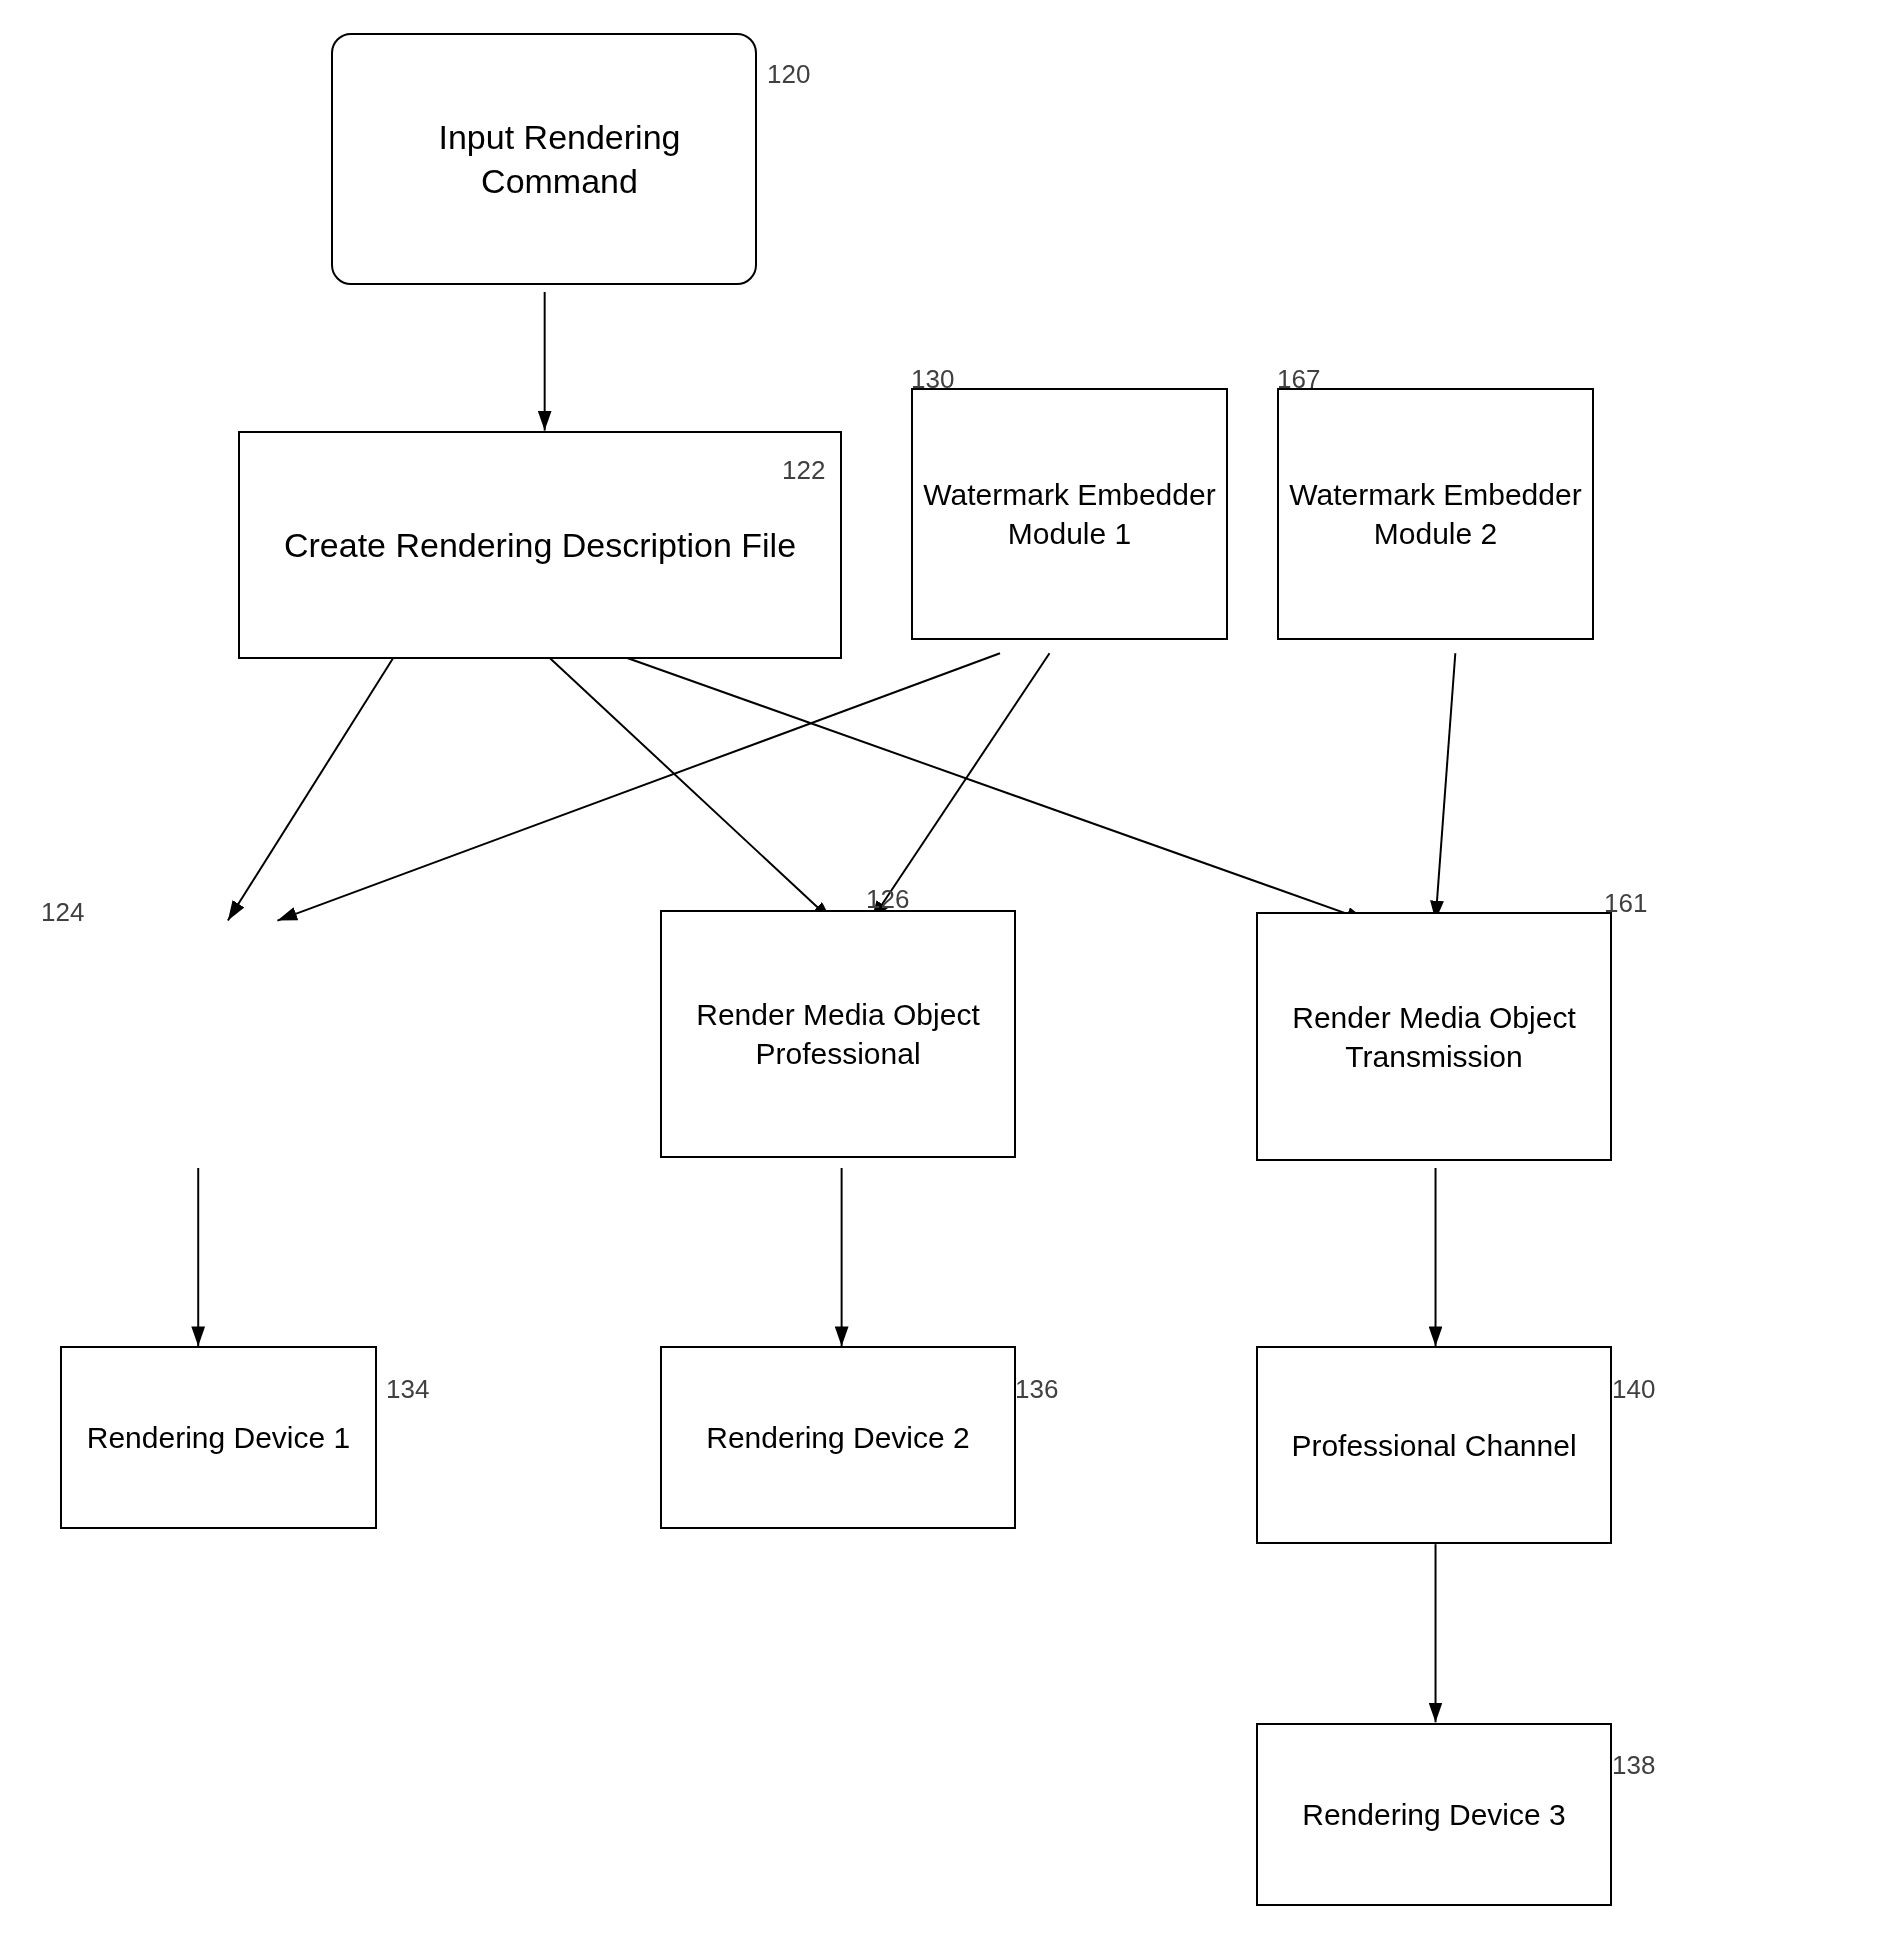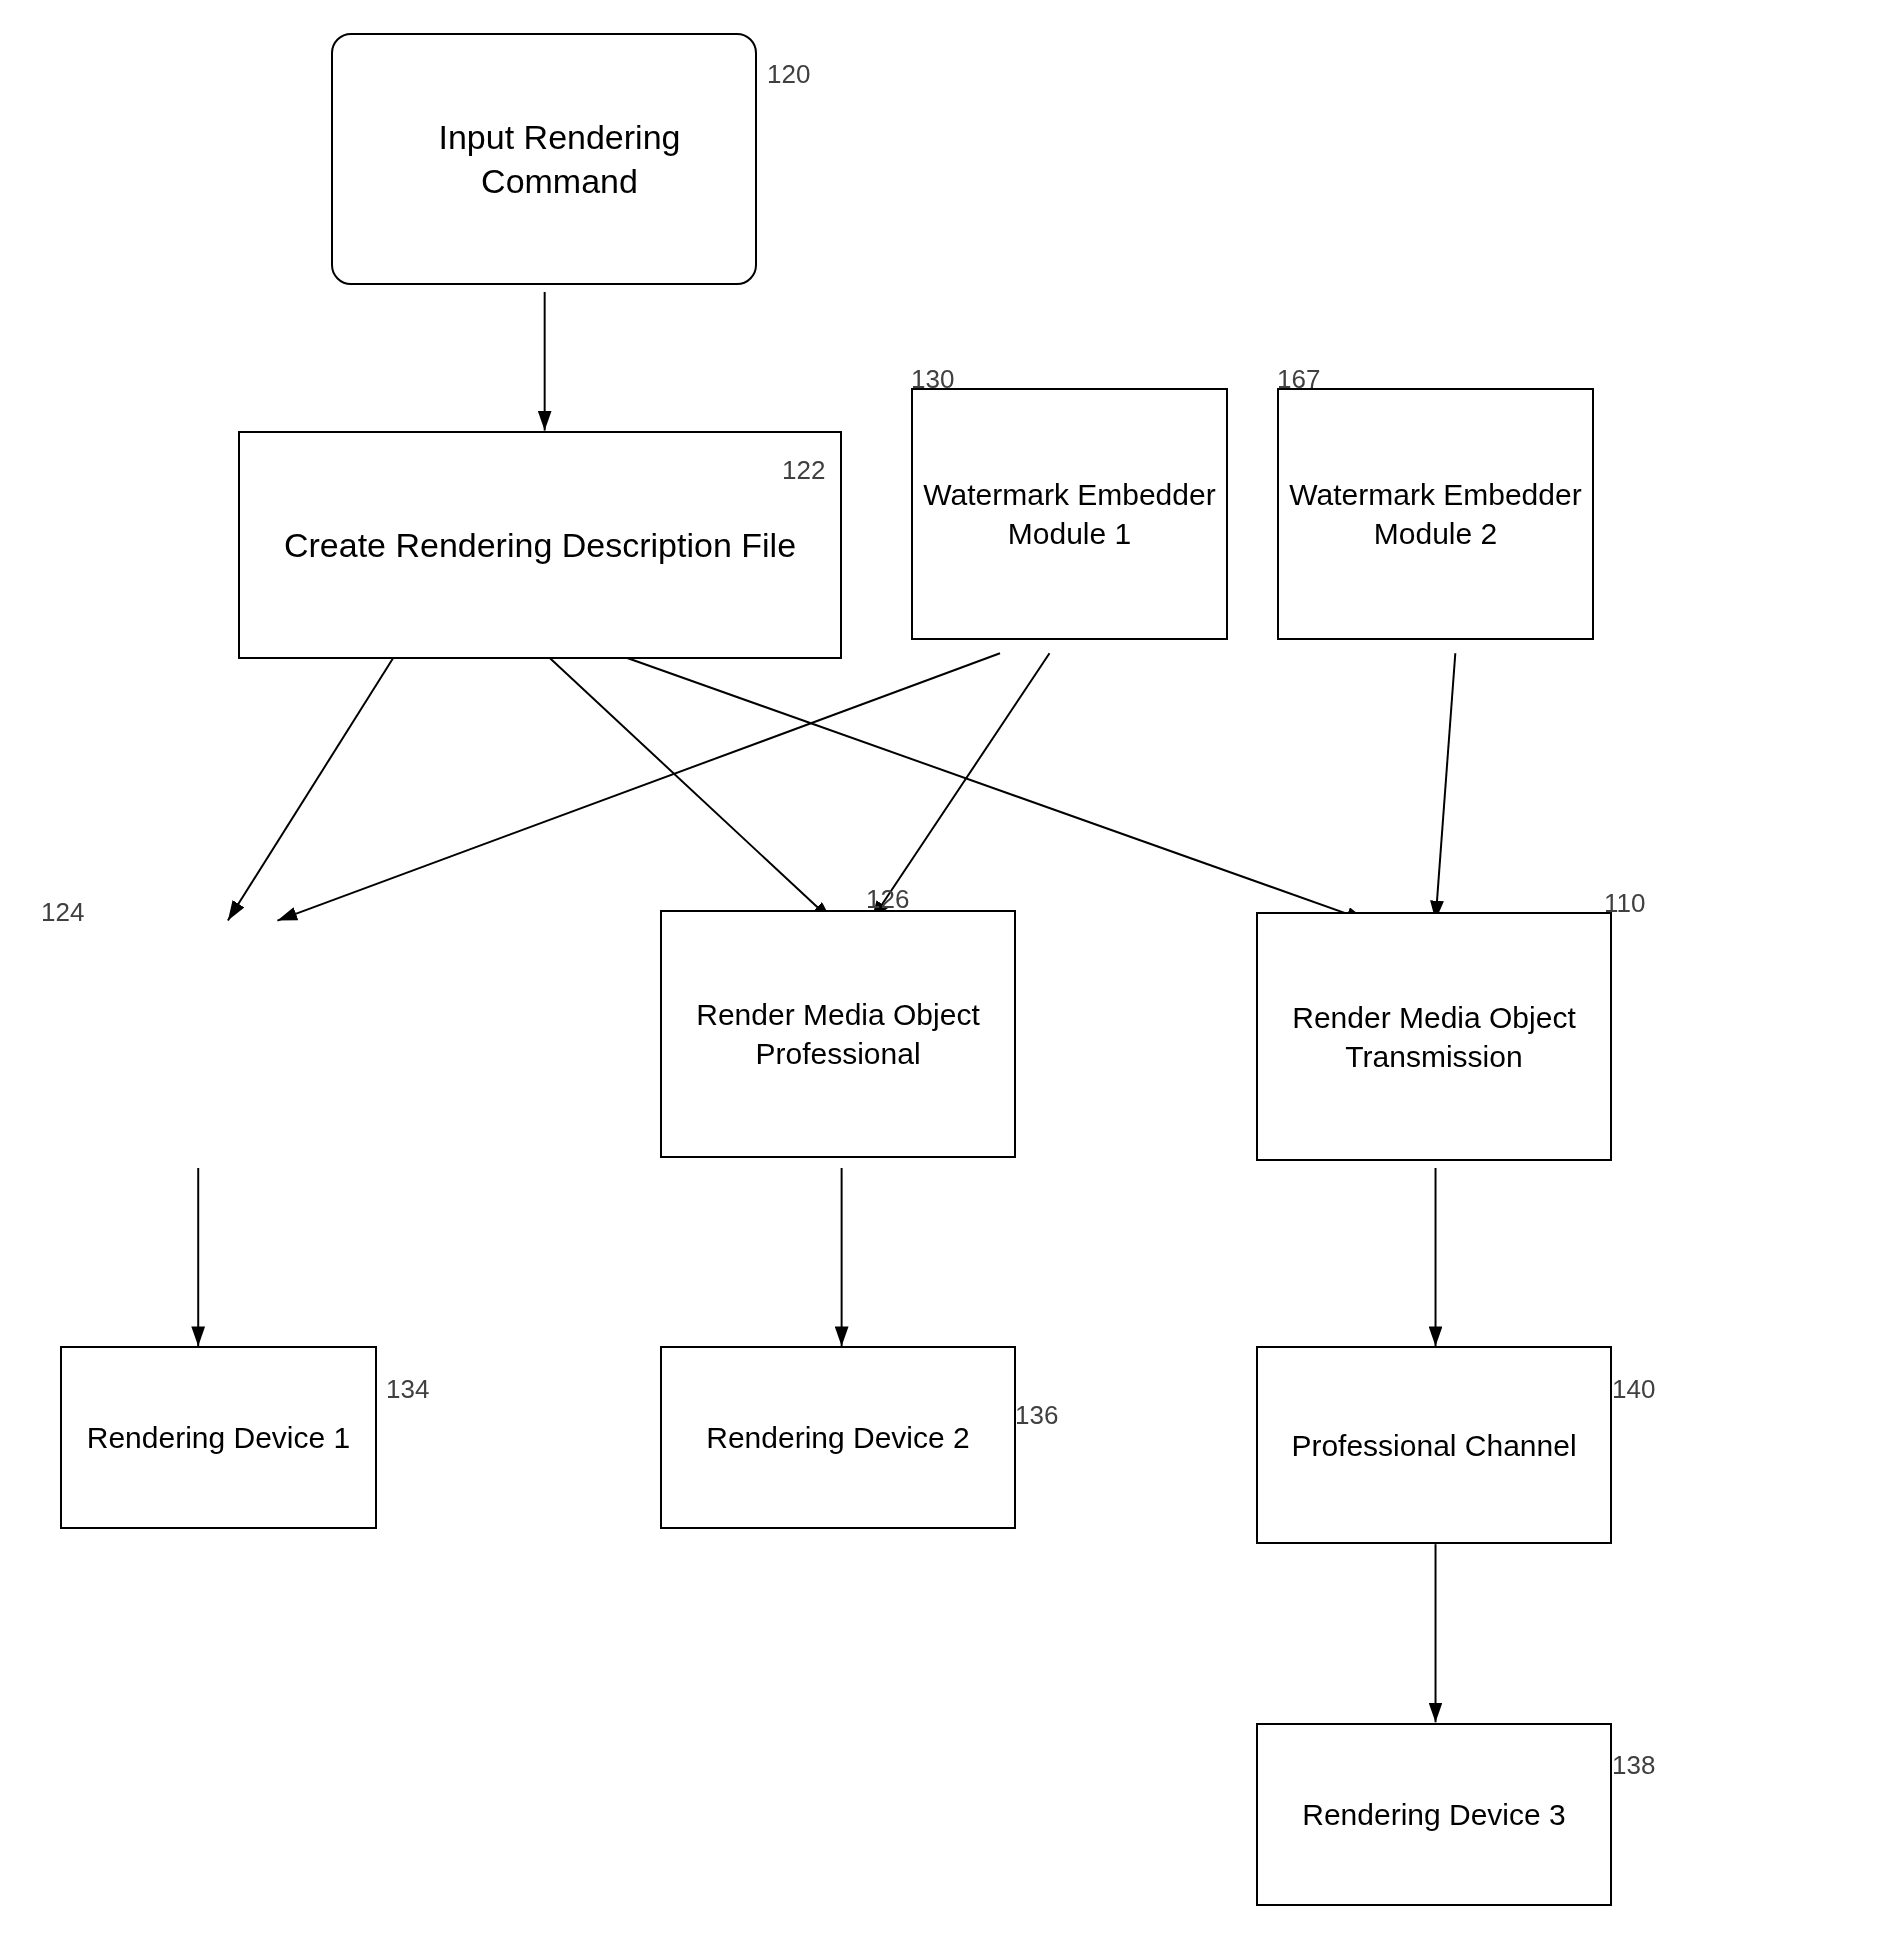--- a/index.html
+++ b/index.html
@@ -104,31 +104,31 @@
   <span class="label" style="left: 41px; top: 897px;">124</span>
 
   <div class="box" style="left: 660px; top: 910px; width: 356px; height: 248px; font-size:30px;">
     <span>Render Media Object Professional</span>
   </div>
   <span class="label" style="left: 866px; top: 884px;">126</span>
 
   <div class="box" style="left: 1256px; top: 912px; width: 356px; height: 249px; font-size:30px;">
     <span>Render Media Object Transmission</span>
   </div>
-  <span class="label" style="left: 1604px; top: 888px;">110</span>
+  <span class="label" style="left: 1604px; top: 888px;">161</span>
 
   <div class="box" style="left: 60px; top: 1346px; width: 317px; height: 183px; font-size:30px;">
     <span>Rendering Device 1</span>
   </div>
   <span class="label" style="left: 386px; top: 1374px;">134</span>
 
   <div class="box" style="left: 660px; top: 1346px; width: 356px; height: 183px; font-size:30px;">
     <span>Rendering Device 2</span>
   </div>
-  <span class="label" style="left: 1015px; top: 1374px; margin-top: 26px;">136</span>
+  <span class="label" style="left: 1015px; top: 1374px;">136</span>
 
   <div class="box" style="left: 1256px; top: 1346px; width: 356px; height: 198px; font-size:30px;">
     <span>Professional Channel</span>
   </div>
   <span class="label" style="left: 1612px; top: 1374px;">140</span>
 
   <div class="box" style="left: 1256px; top: 1723px; width: 356px; height: 183px; font-size:30px;">
     <span>Rendering Device 3</span>
   </div>
   <span class="label" style="left: 1612px; top: 1750px;">138</span>

